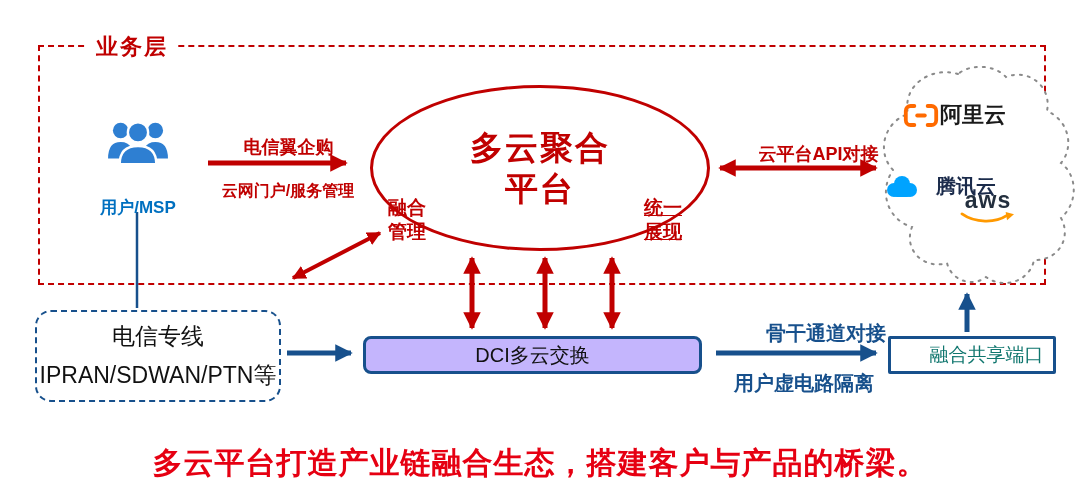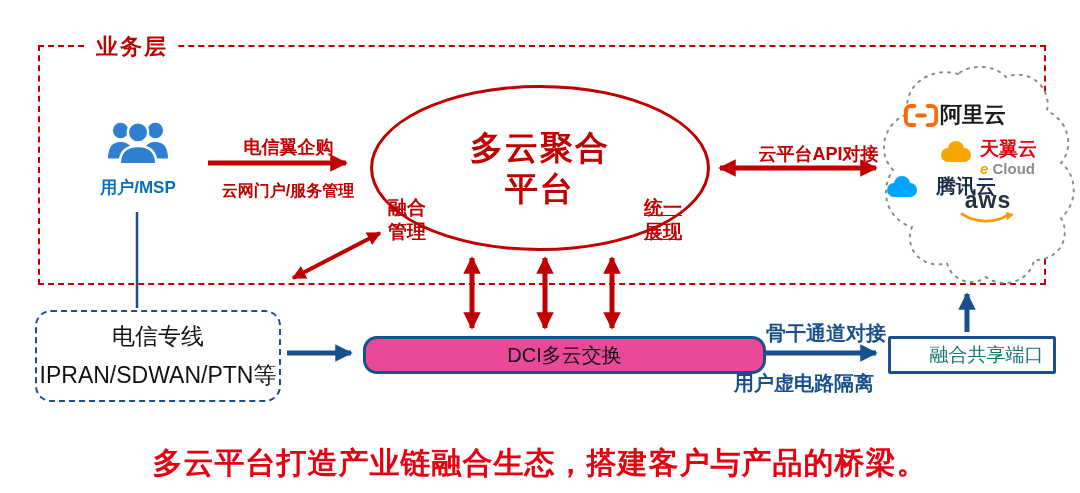--- a/index.html
+++ b/index.html
@@ -10,21 +10,21 @@
   .pre { white-space:pre-line; }
 
   
   .biz-box { left:38px; top:45px; width:1008px; height:240px;
              border:2px dashed #c00000; }
   .biz-label { left:86px; top:30px; padding:2px 10px; background:#fff;
                color:#c00000; font-size:22px; font-weight:bold; letter-spacing:2px; }
 
   
   .users { left:93px; top:116px; width:90px; text-align:center; }
-  .users .lbl { margin-top:0; color:#0070c0; font-size:17px; font-weight:bold; }
+  .users .lbl { margin-top:20px; color:#0070c0; font-size:17px; font-weight:bold; }
 
   
   .red-lbl { color:#c00000; font-weight:bold; text-align:center; }
   .purchase { left:211px; top:135px; width:155px; font-size:18px; }
   .portal   { left:196px; top:181px; width:184px; font-size:16px; }
   .api      { left:731px; top:142px; width:175px; font-size:18px; }
 
   
   .ellipse { left:370px; top:85px; width:340px; height:166px; background:#fff;
              border:3px solid #c00000; border-radius:50%;
@@ -47,24 +47,24 @@
   .tencent { left:884px; top:173px; gap:16px; }
   .tencent .t { font-size:20px; font-weight:bold; color:#1b2b4b; }
   .aws     { left:956px; top:189px; width:64px; display:flex; flex-direction:column; align-items:center; }
   .aws .t  { font-size:23px; font-weight:bold; color:#232f3e; letter-spacing:1px; line-height:1; }
 
   
   .dash-box { left:35px; top:310px; width:246px; height:92px;
               border:2px dashed #17508c; border-radius:16px;
               display:flex; flex-direction:column; align-items:center; justify-content:center;
               gap:8px; font-size:23px; color:#111; background:#fff; }
-  .dci-box  { left:363px; top:336px; width:403px; height:38px;
-              border:3px solid #17508c; border-radius:14px;
+  .dci-box  { left:363px; top:336px; width:339px; height:38px;
+              border:3px solid #17508c; border-radius:8px;
               display:flex; align-items:center; justify-content:center;
-              font-size:20px; color:#111; background:#ec4899; }
+              font-size:20px; color:#111; background:#c4b5fd; }
   .port-box { left:888px; top:336px; width:168px; height:38px;
               border:3px solid #17508c; border-radius:2px;
               display:flex; align-items:center; justify-content:center;
               font-size:19px; color:#0f766e; background:#fff;padding-left:29px; }
   .blue-lbl { color:#17508c; font-weight:bold; font-size:20px; }
   .backbone  { left:722px; top:320px; width:164px; text-align:right; }
   .isolation { left:714px; top:370px; width:180px; text-align:center; }
 
   
   .headline { left:0; top:443px; width:1080px; text-align:center;
@@ -140,34 +140,20 @@
 
   <div class="abs logo-row ali">
     <svg width="38" height="27" viewBox="0 0 40 28">
       <path d="M13 4 H9 a5 5 0 0 0 -5 5 v10 a5 5 0 0 0 5 5 h4" stroke="#ff6a00" stroke-width="4" fill="none" stroke-linecap="round"></path>
       <path d="M27 4 h4 a5 5 0 0 1 5 5 v10 a5 5 0 0 1 -5 5 h-4" stroke="#ff6a00" stroke-width="4" fill="none" stroke-linecap="round"></path>
       <line x1="16" y1="14" x2="24" y2="14" stroke="#ff6a00" stroke-width="4" stroke-linecap="round"></line>
     </svg>
     <span class="t">阿里云</span>
   </div>
 
-  <div class="abs logo-row tianyi">
-    <svg width="36" height="26" viewBox="0 0 36 26">
-      <g fill="#f7a600">
-        <circle cx="10" cy="16" r="7"></circle>
-          <circle cx="18" cy="10" r="8"></circle>
-          <circle cx="26" cy="16" r="7"></circle>
-        <rect x="9" y="14" width="18" height="9" rx="4"></rect>
-      </g>
-    </svg>
-    <div>
-      <div class="t">天翼云</div>
-      <div class="sub"><span class="e">e</span><span class="rest"> Cloud</span></div>
-    </div>
-  </div>
 
   <div class="abs logo-row tencent">
     <svg width="36" height="26" viewBox="0 0 36 26">
       <g fill="#00a3ff">
         <circle cx="10" cy="16" r="7"></circle>
           <circle cx="18" cy="10" r="8"></circle>
           <circle cx="26" cy="16" r="7"></circle>
         <rect x="9" y="14" width="18" height="9" rx="4"></rect>
       </g>
     </svg>

